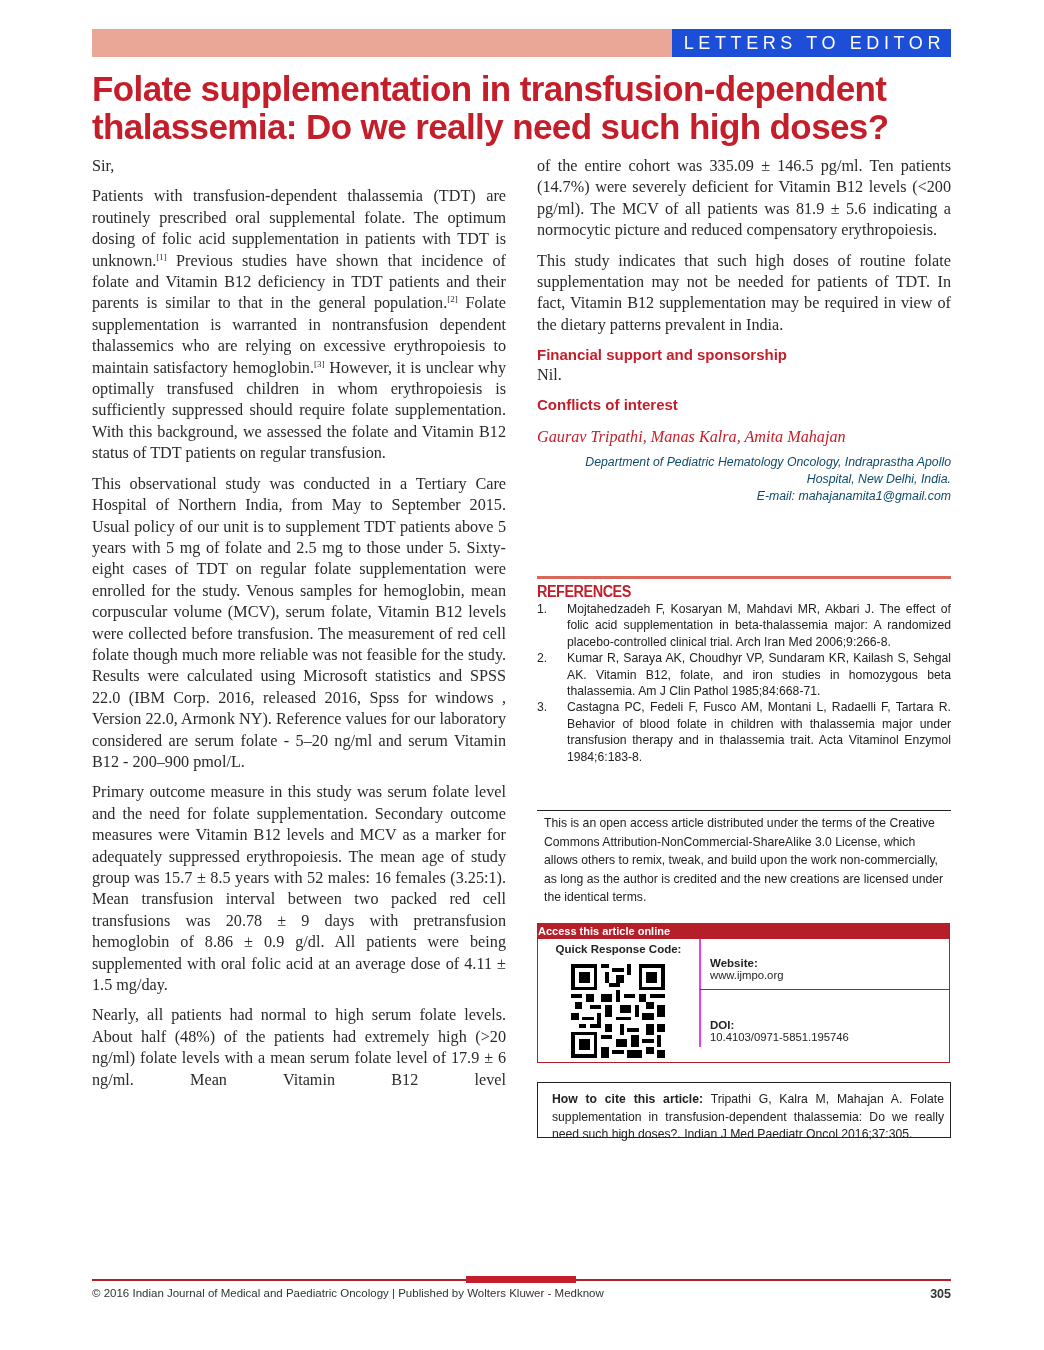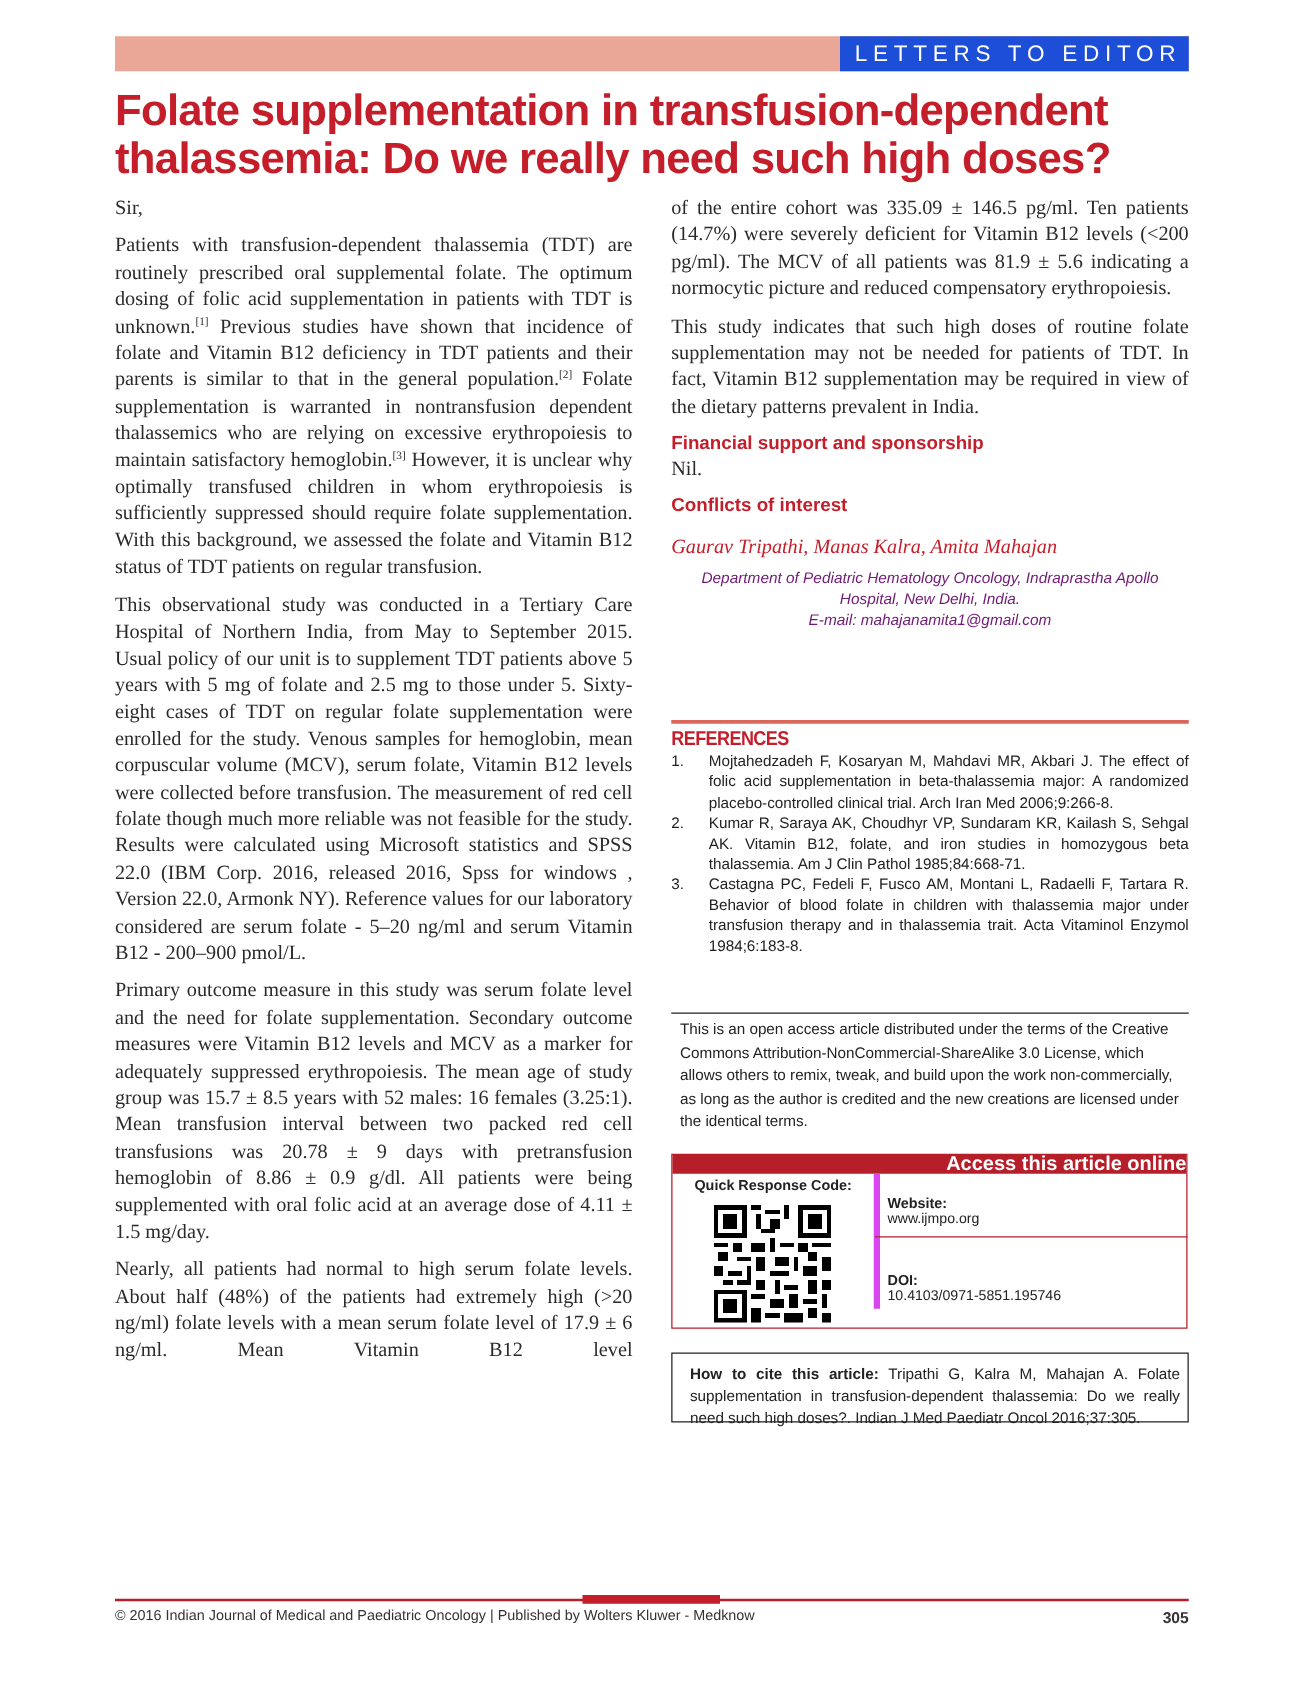--- a/index.html
+++ b/index.html
@@ -12,32 +12,32 @@
     font-family:"Liberation Sans",sans-serif;font-weight:bold;font-size:35px;line-height:38px;
     letter-spacing:-0.6px;margin:0;}
   .col{position:absolute;font-family:"Liberation Serif",serif;font-size:16.2px;line-height:21.4px;color:#2a2a2a;}
   .col p{margin:0 0 9px 0;text-align:justify;}
   .left{left:92px;top:156px;width:414px;}
   .right{left:537px;top:156px;width:414px;}
   sup{font-size:9px;line-height:0;vertical-align:6px;}
   .sec-h{font-family:"Liberation Sans",sans-serif;font-weight:bold;color:#c41e2a;font-size:15px;margin:8px 0 0 0;line-height:20px;}
   .sec-t{margin:0 0 6px 0;}
   .authors{font-style:italic;color:#c41e2a;text-align:left;margin:12px 0 6px 0;}
-  .affil{font-family:"Liberation Sans",sans-serif;font-style:italic;font-size:12.3px;line-height:17px;text-align:center;color:#701a75;}
+  .affil{font-family:"Liberation Sans",sans-serif;font-style:italic;font-size:12.3px;line-height:17px;text-align:right;color:#0c4a6e;}
   .refs{position:absolute;left:537px;top:576px;width:414px;border-top:3px solid #d9685a;padding-top:4px;}
   .refs-h{font-family:"Liberation Sans",sans-serif;font-weight:bold;color:#c41e2a;font-size:16px;letter-spacing:-0.5px;line-height:18px;transform:scaleX(0.9);transform-origin:left;}
   .ref{display:flex;font-family:"Liberation Sans",sans-serif;font-size:12.2px;line-height:16.4px;color:#222;}
   .ref-n{width:30px;flex:none;}
   .ref-t{flex:1;text-align:justify;}
   .oa{position:absolute;left:537px;top:810px;width:414px;border-top:1px solid #222;padding-top:3px;
     font-family:"Liberation Sans",sans-serif;font-size:12.2px;line-height:18.6px;color:#222;}
   .oa div{padding-left:7px;}
   .access{position:absolute;left:537px;top:923px;width:413px;height:140px;border:1px solid #b61f2a;box-sizing:border-box;font-family:"Liberation Sans",sans-serif;}
-  .access-h{background:#b61f2a;color:#fff;font-weight:bold;font-size:16px;text-align:right;height:15px;line-height:15px;}
-  .qr-cell{position:absolute;left:0;top:15px;width:161px;height:108px;border-right:5px solid #d946ef;}
+  .access-h{background:#b61f2a;color:#fff;font-weight:bold;font-size:11px;text-align:left;height:15px;line-height:15px;}
+  .qr-cell{position:absolute;left:0;top:15px;width:161px;height:108px;border-right:2px solid #d946ef;}
   .qr-label{font-weight:bold;font-size:11.5px;text-align:center;margin-top:4px;color:#222;}
   .qr{position:absolute;left:33px;top:25px;width:94px;height:94px;}
   .info-cell{position:absolute;left:162px;width:250px;padding-left:10px;box-sizing:border-box;font-size:11.3px;color:#222;}
   .info-cell b{display:block;font-size:11.5px;}
   .web{top:15px;height:51px;border-bottom:1px solid #b61f2a;padding-top:18px;}
   .doi{top:67px;height:72px;padding-top:28px;}
   .cite{position:absolute;left:537px;top:1082px;width:414px;height:56px;border:1.3px solid #222;box-sizing:border-box;
     padding:8px 6px 0 14px;font-family:"Liberation Sans",sans-serif;font-size:12.2px;line-height:17.6px;color:#222;text-align:justify;}
   .footline{position:absolute;left:92px;top:1279px;width:859px;height:2px;background:#b61f2a;}
   .footbar{position:absolute;left:466px;top:1276px;width:110px;height:7px;background:#c41e2a;}

